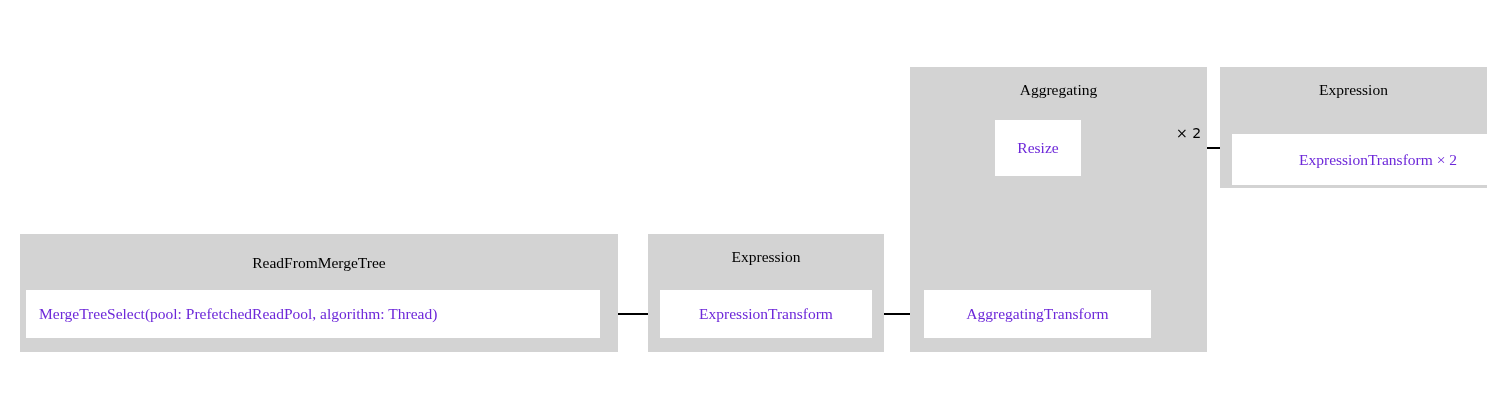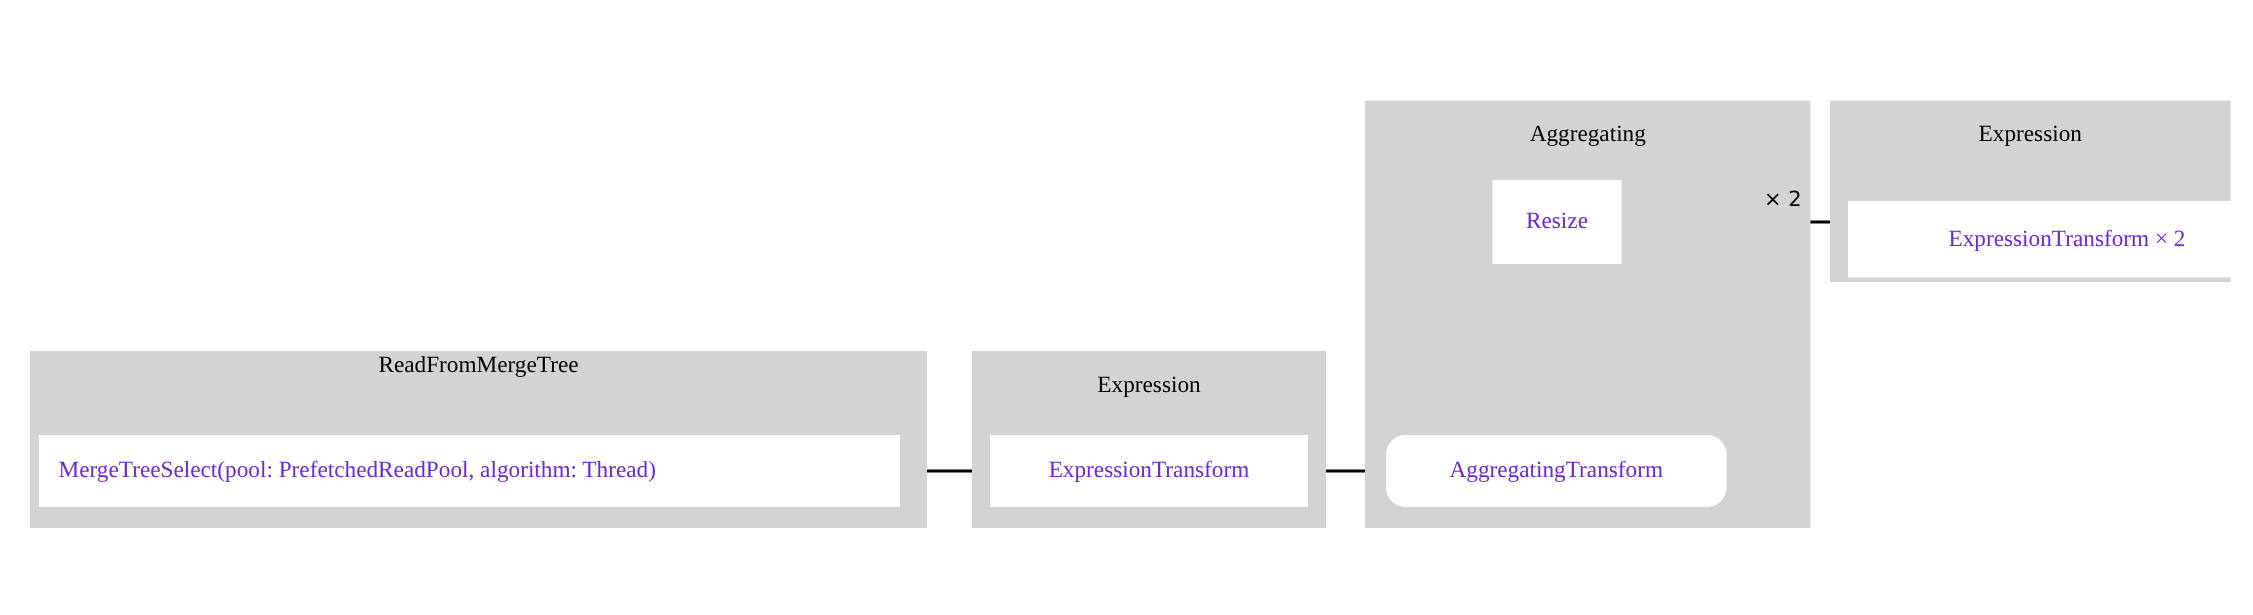--- a/index.html
+++ b/index.html
@@ -91,39 +91,39 @@
     <g>
       <line x1="1038" y1="289" x2="1038" y2="177" stroke="#000000" stroke-width="2.1" marker-end="url(#arrowhead)"></line>
     </g>
 
     <g>
       <line x1="1081" y1="148" x2="1231" y2="148" stroke="#000000" stroke-width="2.1" marker-end="url(#arrowhead)"></line>
     </g>
   </svg>
 
   <div class="cluster" style="left:20px; top:234px; width:598px; height:118px;">
-    <div class="cluster-title" style="top:2px;">ReadFromMergeTree</div>
+    <div class="cluster-title" style="top:21px;">ReadFromMergeTree</div>
     <div class="node padleft" style="left:6px; top:56px; width:574px; height:48px;align-items:center;">
       <span>MergeTreeSelect(pool: PrefetchedReadPool, algorithm: Thread)</span>
     </div>
   </div>
 
   <div class="cluster" style="left:648px; top:234px; width:236px; height:118px;">
     <div class="cluster-title" style="top:15px;">Expression</div>
     <div class="node center" style="left:12px; top:56px; width:212px; height:48px;">
       <span>ExpressionTransform</span>
     </div>
   </div>
 
   <div class="cluster" style="left:910px; top:67px; width:297px; height:285px;">
     <div class="cluster-title" style="top:15px;">Aggregating</div>
     <div class="node center" style="left:85px; top:53px; width:86px; height:56px;">
       <span>Resize</span>
     </div>
-    <div class="node center" style="left:14px; top:223px; width:227px; height:48px;border-radius:13px;">
+    <div class="node center" style="left:14px; top:223px; width:227px; height:48px;">
       <span>AggregatingTransform</span>
     </div>
   </div>
 
   <div class="cluster" style="left:1220px; top:67px; width:267px; height:121px;">
     <div class="cluster-title" style="top:15px;">Expression</div>
     <div class="node center" style="left:12px; top:67px; width:292px; height:51px;">
       <span>ExpressionTransform × 2</span>
     </div>
   </div>

